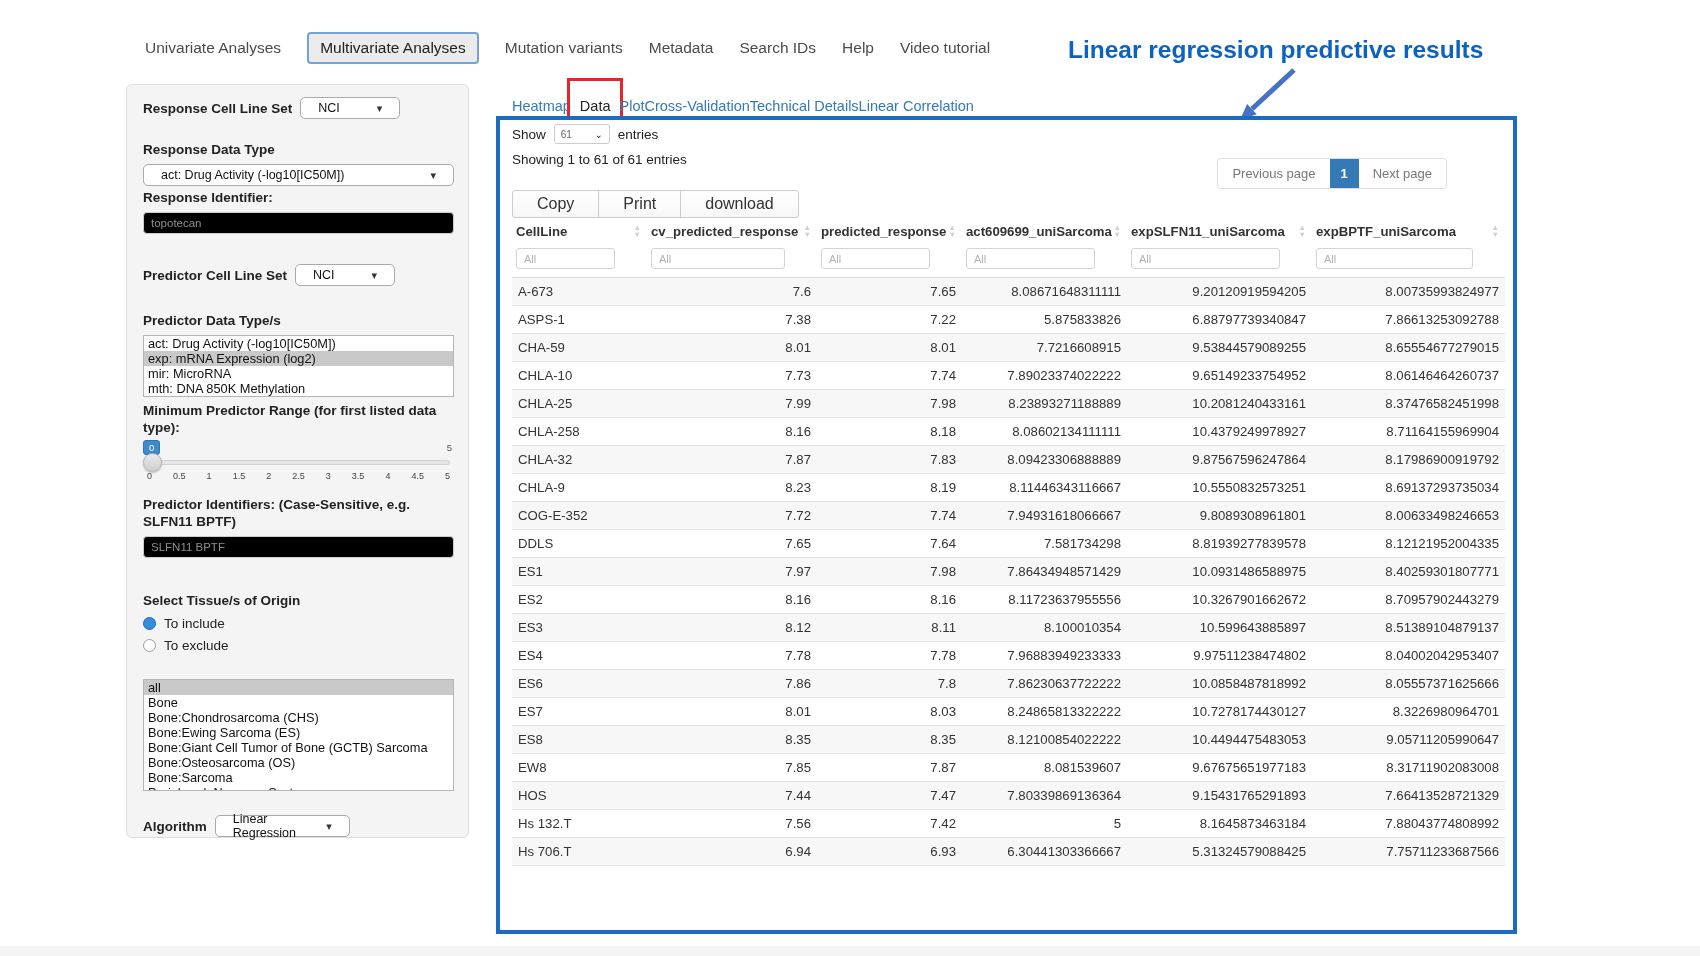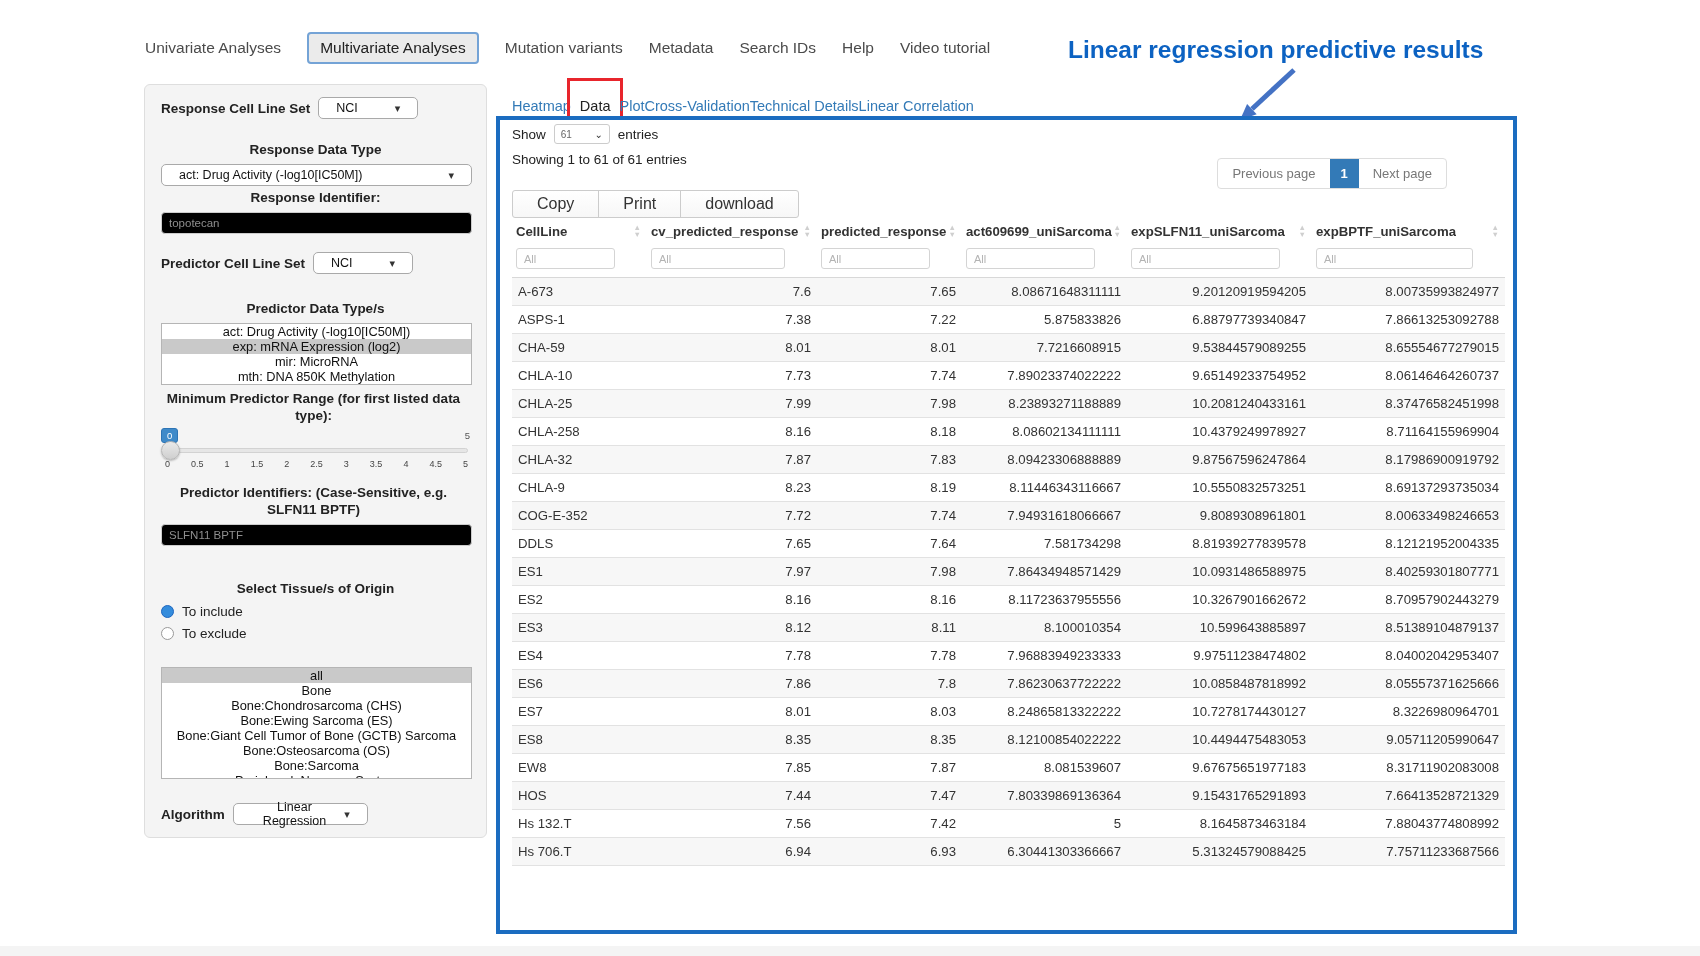--- a/index.html
+++ b/index.html
@@ -12,22 +12,22 @@
   
   .top-nav { position:absolute; left:145px; top:32px; display:flex; align-items:center; gap:26px; }
   .nav-item { font-size:15.5px; color:#4b4b4b; padding:6px 0; cursor:default; white-space:nowrap; }
   .nav-item.active { border:2px solid #74a3d6; background:#ebebeb; border-radius:4px; padding:5px 11px; color:#222; }
 
   
   .annot-title { position:absolute; left:1068px; top:36px; font-size:24.5px; font-weight:bold; color:#0c62c2; white-space:nowrap; }
   .annot-arrow { position:absolute; left:1232px; top:66px; }
 
   
-  .sidebar { position:absolute; left:144px; top:84px; width:343px; height:754px; background:#f4f4f4;
-             border:1px solid #dedede; border-radius:6px; padding:12px 16px;text-align:center; }
+  .sidebar { position:absolute; left:126px; top:84px; width:343px; height:754px; background:#f4f4f4;
+             border:1px solid #dedede; border-radius:6px; padding:12px 16px; }
   .lbl { font-weight:bold; font-size:13.5px; color:#222; line-height:17px; }
   .inline-row { display:flex; align-items:center; gap:8px; }
   .sel-box { background:#fff; border:1px solid #a9a9a9; border-radius:5px; height:22px; display:flex;
              align-items:center; justify-content:space-between; padding:0 17px; font-size:12.5px; color:#111; }
   .sel-box .chev { font-size:11px; color:#333; margin-left:6px; }
   .text-input { background:#000000; border:1px solid #ccc; border-radius:4px; height:22px; font-size:11.5px;
                 color:#8e8e8e; display:flex; align-items:center; padding:0 7px; }
   .listbox { background:#fff; border:1px solid #b5b5b5; overflow:hidden; }
   .opt { font-size:12.8px; color:#111; line-height:15px; padding:0 4px; white-space:nowrap; }
   .opt.sel { background:#c9c9c9; }
@@ -123,21 +123,21 @@
 
   <div class="lbl mt22">Response Data Type</div>
   <div class="sel-box mt6" style="width:311px">
     <span>act: Drug Activity (-log10[IC50M])</span>
     <span class="chev">▾</span>
   </div>
 
   <div class="lbl" style="margin-top:3px">Response Identifier:</div>
   <div class="text-input mt6" style="width:311px">topotecan</div>
 
-  <div class="inline-row" style="margin-top:18px">
+  <div class="inline-row" style="margin-top:30px">
     <span class="lbl">Predictor Cell Line Set</span>
     <div class="sel-box" style="width:100px">
       <span>NCI</span>
       <span class="chev">▾</span>
     </div>
   </div>
 
   <div class="lbl mt26">Predictor Data Type/s</div>
   <div class="listbox mt6" style="width:311px;height:62px">
       <div class="opt">act: Drug Activity (-log10[IC50M])</div>

